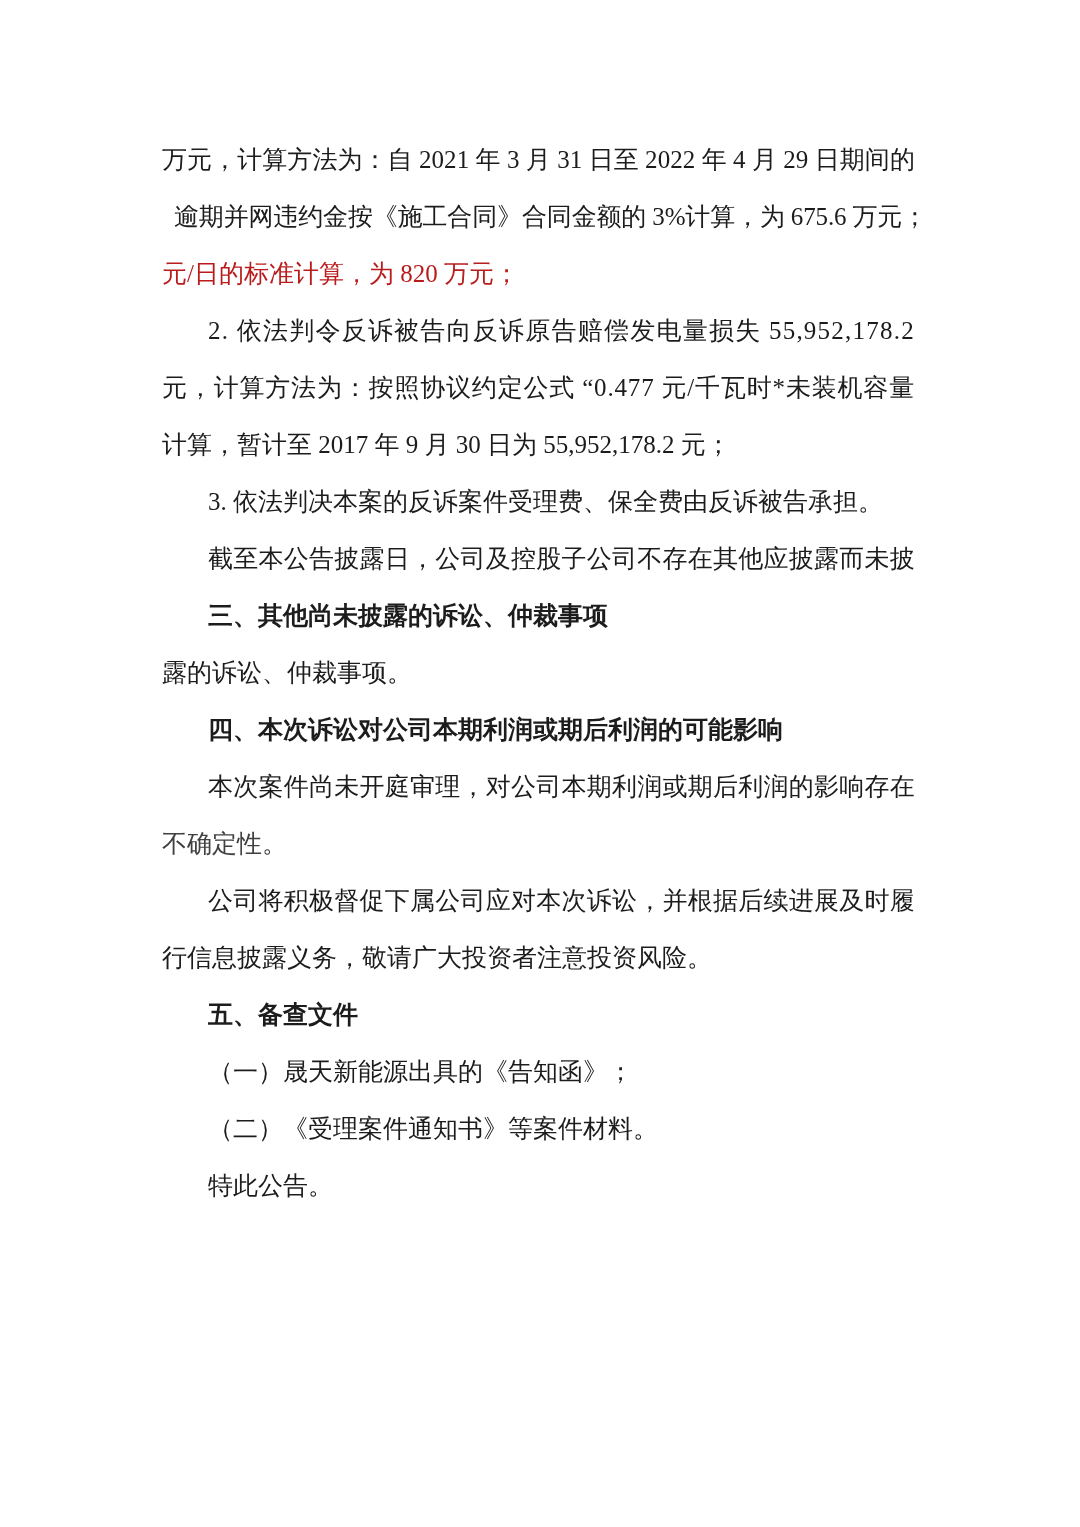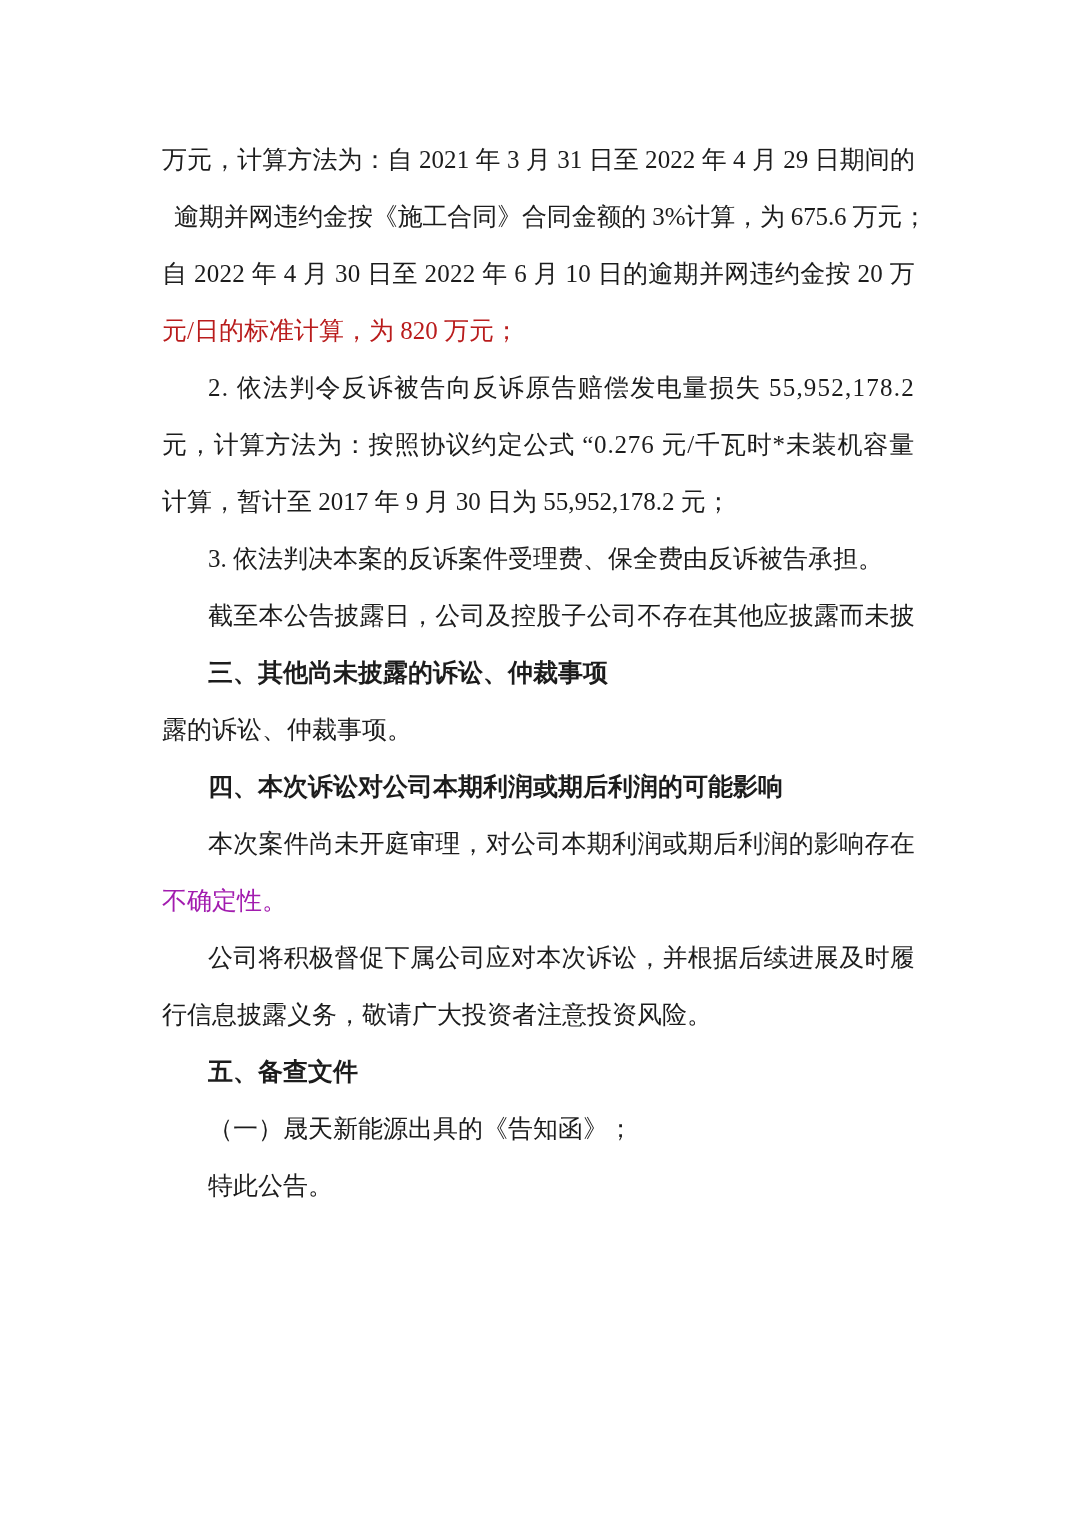--- a/index.html
+++ b/index.html
@@ -34,31 +34,31 @@
   .line.bold { font-weight: bold; }
   .line .t { display: inline-block; white-space: nowrap; }
 </style>
 </head>
 <body>
 
 <div class="page" style="background: rgb(255, 255, 255);">
   <div class="doc">
       <div class="line fill"><span class="t" style="color: rgb(28, 28, 28); letter-spacing: 0.0652174px;">万元，计算方法为：自 2021 年 3 月 31 日至 2022 年 4 月 29 日期间的</span></div>
       <div class="line fill"><span class="t" style="color: rgb(28, 28, 28); letter-spacing: -0.148003px; margin-left: 12px;">逾期并网违约金按《施工合同》合同金额的 3%计算，为 675.6 万元；</span></div>
-      <div class="line fill"><span class="t" style="color: rgb(28, 28, 28); letter-spacing: 0.322917px;">自 2022 年 4 月 30 日至 2022 年 6 月 10 日的逾期并网违约金按 20 万</span></div>
       <div class="line"><span class="t" style="color: #b91c1c;">元/日的标准计算，为 820 万元；</span></div>
       <div class="line indent fill"><span class="t" style="color: rgb(28, 28, 28); letter-spacing: 1.23611px;">2. 依法判令反诉被告向反诉原告赔偿发电量损失 55,952,178.2</span></div>
-      <div class="line fill"><span class="t" style="color: rgb(28, 28, 28); letter-spacing: 0.820089px;">元，计算方法为：按照协议约定公式 “0.276 元/千瓦时*未装机容量</span></div>
+      <div class="line fill"><span class="t" style="color: rgb(28, 28, 28); letter-spacing: 0.820089px;">元，计算方法为：按照协议约定公式 “0.477 元/千瓦时*未装机容量</span></div>
       <div class="line"><span class="t" style="color: rgb(28, 28, 28);">计算，暂计至 2017 年 9 月 30 日为 55,952,178.2 元；</span></div>
       <div class="line indent"><span class="t" style="color: rgb(28, 28, 28);">3. 依法判决本案的反诉案件受理费、保全费由反诉被告承担。</span></div>
       <div class="line indent fill"><span class="t" style="color: rgb(28, 28, 28); letter-spacing: 0.25px;">截至本公告披露日，公司及控股子公司不存在其他应披露而未披</span></div>
       <div class="line indent bold"><span class="t" style="color: rgb(28, 28, 28);">三、其他尚未披露的诉讼、仲裁事项</span></div>
       <div class="line"><span class="t" style="color: rgb(28, 28, 28);">露的诉讼、仲裁事项。</span></div>
       <div class="line indent bold"><span class="t" style="color: rgb(28, 28, 28);">四、本次诉讼对公司本期利润或期后利润的可能影响</span></div>
       <div class="line indent fill"><span class="t" style="color: rgb(28, 28, 28); letter-spacing: 0.25px;">本次案件尚未开庭审理，对公司本期利润或期后利润的影响存在</span></div>
-      <div class="line"><span class="t" style="color: #a21caf;">不确定性。</span></div>
+      <div class="line"><span class="t" style="color: #404040;">不确定性。</span></div>
       <div class="line indent fill"><span class="t" style="color: rgb(28, 28, 28); letter-spacing: 0.25px;">公司将积极督促下属公司应对本次诉讼，并根据后续进展及时履</span></div>
       <div class="line"><span class="t" style="color: rgb(28, 28, 28);">行信息披露义务，敬请广大投资者注意投资风险。</span></div>
       <div class="line indent bold"><span class="t" style="color: rgb(28, 28, 28);">五、备查文件</span></div>
       <div class="line indent"><span class="t" style="color: rgb(28, 28, 28);">（一）晟天新能源出具的《告知函》；</span></div>
+      <div class="line indent"><span class="t" style="color: rgb(28, 28, 28);">（二）《受理案件通知书》等案件材料。</span></div>
       <div class="line indent"><span class="t" style="color: rgb(28, 28, 28);">特此公告。</span></div>
     </div>
 </div>
 
 </body></html>

